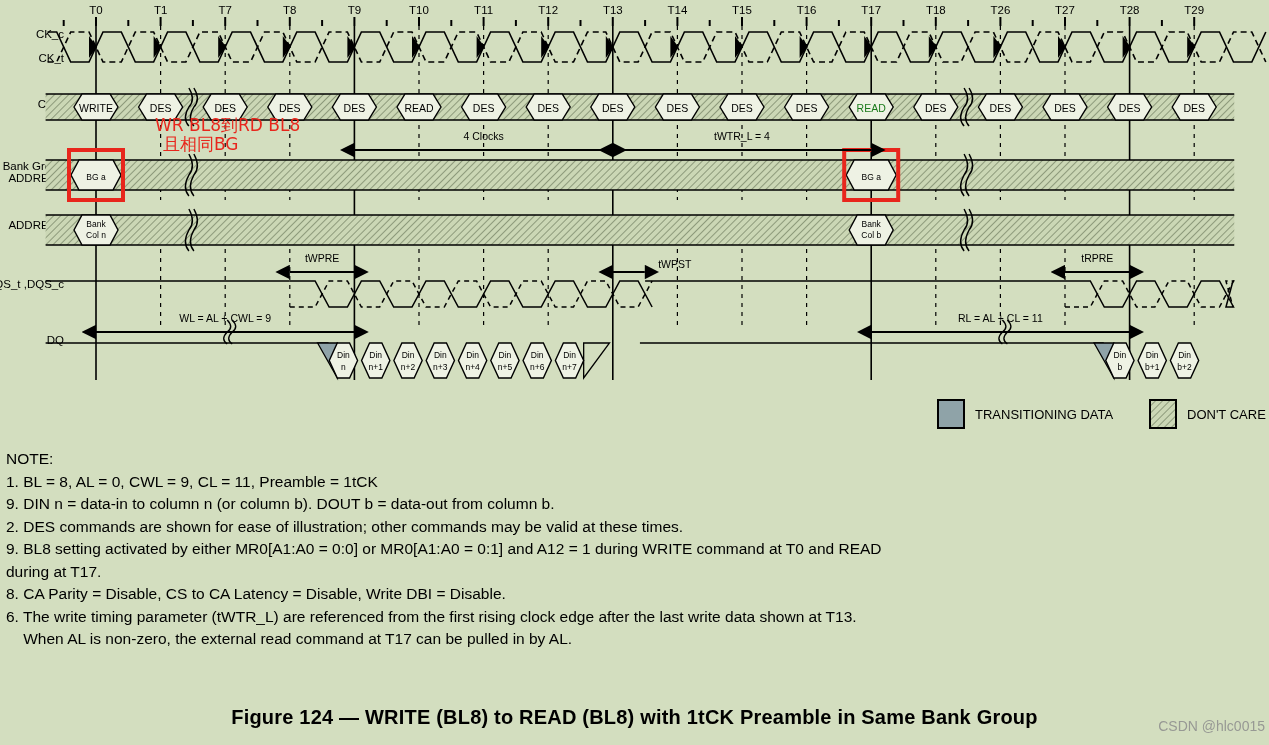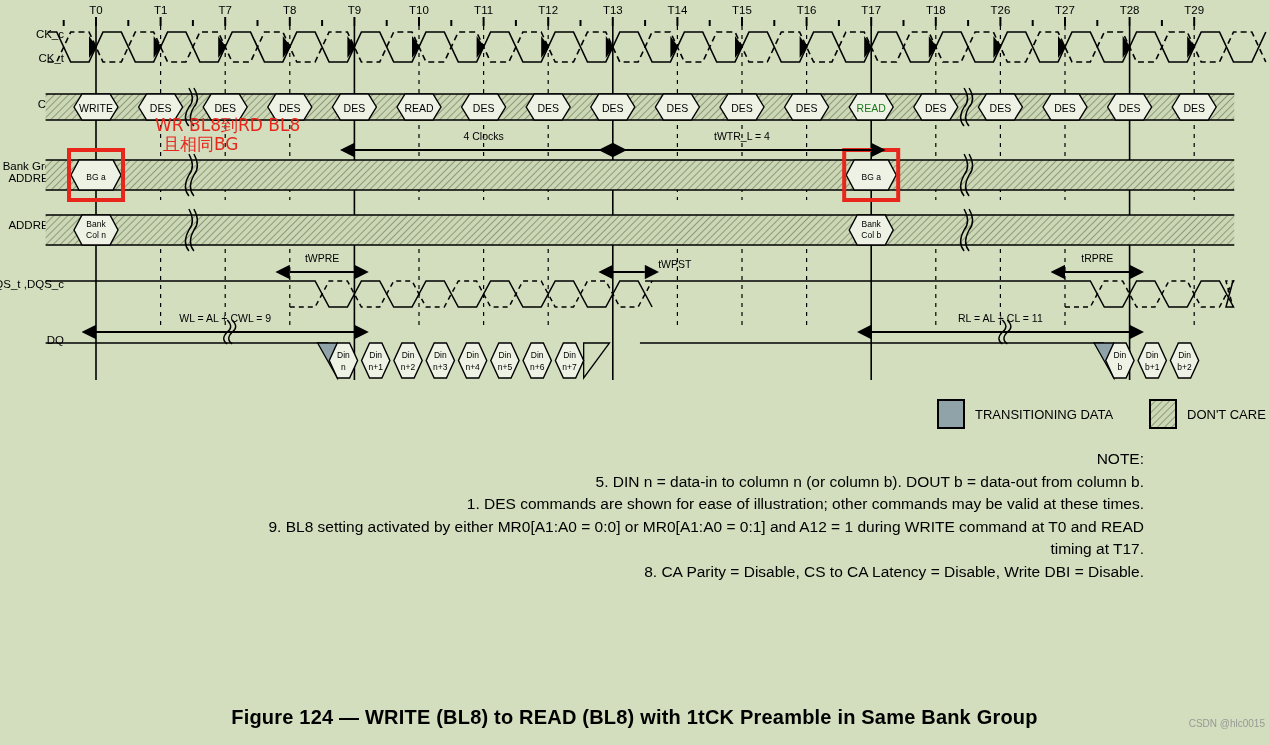--- a/index.html
+++ b/index.html
@@ -1,23 +1,23 @@
 <!DOCTYPE html>
 <html><head>
 <meta charset="utf-8">
 <style>
   html,body{margin:0;padding:0;background:#d3debf;}
   body{width:1269px;height:745px;font-family:"Liberation Sans",sans-serif;color:#000;overflow:hidden;position:relative;}
 
   #diagram{position:absolute;left:0;top:0;width:1269px;height:440px;}
-  #notes{position:absolute;left:0;top:448px;width:1144px;text-align:right;}
+  #notes{position:absolute;left:0;top:448px;width:1144px;}
   .note-line{font-size:15.5px;line-height:22.5px;padding-left:6px;color:#000;white-space:pre;}
   #figcap{position:absolute;left:0;top:706px;width:1269px;text-align:center;
           font-size:20px;font-weight:bold;letter-spacing:0.2px;}
-  #watermark{position:absolute;right:4px;top:718px;font-size:10px;color:#8d8d8d;opacity:.85;}
+  #watermark{position:absolute;right:4px;top:718px;font-size:14px;color:#8d8d8d;opacity:.85;}
   svg{display:block;}
   .lbl{font-size:11.5px;font-family:"Liberation Sans",sans-serif;}
   .tlabel{font-size:11.5px;}
   .cmdtxt{font-size:10.5px;}
   .celltxt{font-size:8.5px;}
   .timing{font-size:10.5px;}
   .cn{font-family:"DejaVu Sans",sans-serif;fill:#e8261c;}
   .legendtxt{font-size:13px;}
 </style>
 </head>
@@ -325,21 +325,24 @@
       <rect x="938" y="400" width="26" height="28" fill="#8fa3a8" stroke="#000" stroke-width="2"></rect>
       <text class="legendtxt" x="975" y="419">TRANSITIONING DATA</text>
       <rect x="1150" y="400" width="26" height="28" fill="url(#hatch)" stroke="#000" stroke-width="2"></rect>
       <text class="legendtxt" x="1187" y="419">DON'T CARE</text>
     </g>
   </svg>
 </div>
 
 <div id="notes">
   <div class="note-line">NOTE:</div>
-  <div class="note-line">5. DIN n = data-in to column n (or column b). DOUT b = data-out from column b.</div>
-  <div class="note-line">1. DES commands are shown for ease of illustration; other commands may be valid at these times.</div>
+  <div class="note-line">1. BL = 8, AL = 0, CWL = 9, CL = 11, Preamble = 1tCK</div>
+  <div class="note-line">9. DIN n = data-in to column n (or column b). DOUT b = data-out from column b.</div>
+  <div class="note-line">2. DES commands are shown for ease of illustration; other commands may be valid at these times.</div>
   <div class="note-line">9. BL8 setting activated by either MR0[A1:A0 = 0:0] or MR0[A1:A0 = 0:1] and A12 = 1 during WRITE command at T0 and READ</div>
-  <div class="note-line">timing at T17.</div>
+  <div class="note-line">during at T17.</div>
   <div class="note-line">8. CA Parity = Disable, CS to CA Latency = Disable, Write DBI = Disable.</div>
+  <div class="note-line">6. The write timing parameter (tWTR_L) are referenced from the first rising clock edge after the last write data shown at T13.</div>
+  <div class="note-line">    When AL is non-zero, the external read command at T17 can be pulled in by AL.</div>
 </div>
 
 <div id="figcap">Figure 124 — WRITE (BL8) to READ (BL8) with 1tCK Preamble in Same Bank Group</div>
 <div id="watermark">CSDN @hlc0015</div>
 
 </body></html>

